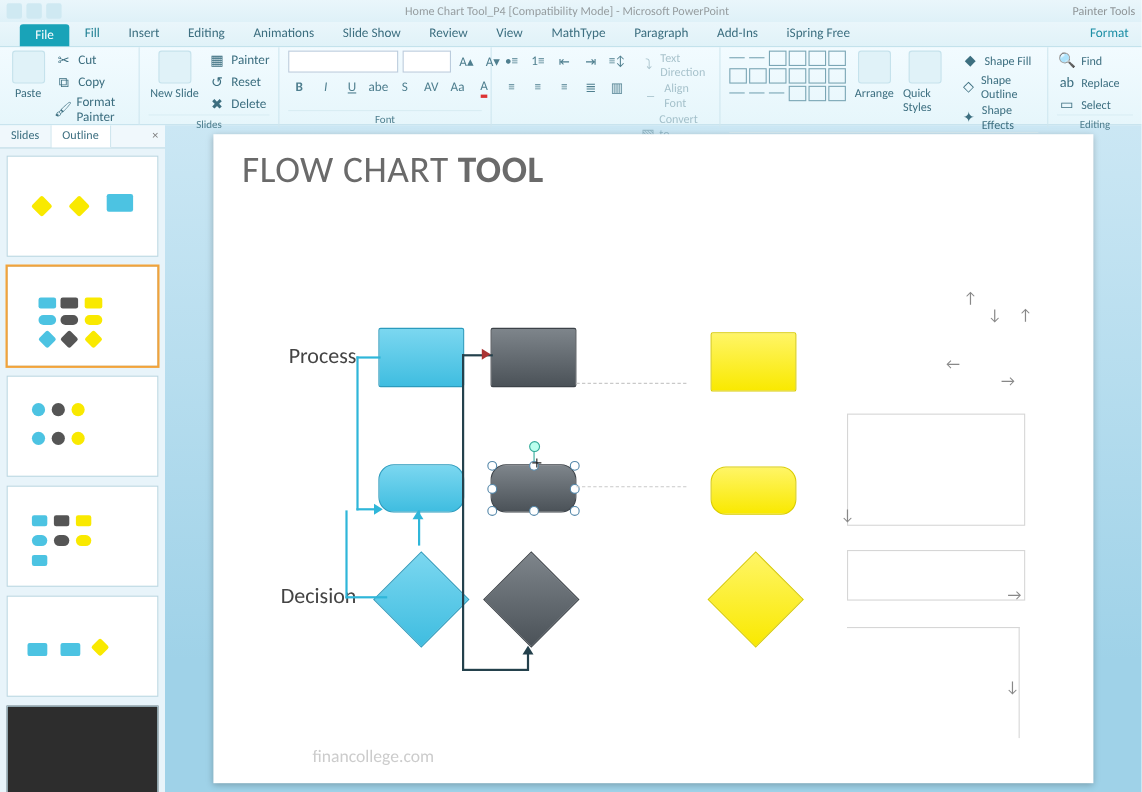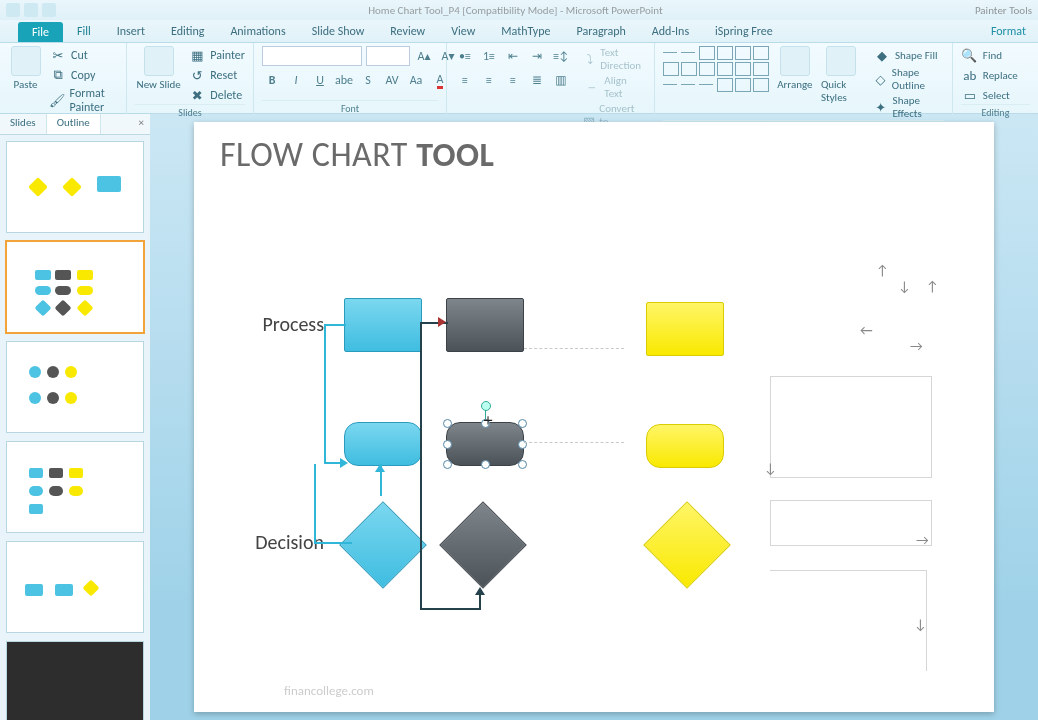--- a/index.html
+++ b/index.html
@@ -213,21 +213,21 @@
             <div class="lilbtn">▥</div>
           </div>
         </div>
         <div class="ribbon-right-col" style="opacity:.4">
           <div class="ico">
               <span class="glyph">⤵</span>
               <span>Text Direction</span>
             </div>
           <div class="ico">
               <span class="glyph">⎯</span>
-              <span>Align Text</span>
+              <span>Align Font</span>
             </div>
           <div class="ico">
               <span class="glyph">▧</span>
               <span>Convert to SmartArt</span>
             </div>
         </div>
       </div>
       <div class="group-label">Paragraph</div>
     </div>
 
@@ -421,17 +421,17 @@
         <div class="thin-arrow" style="left:666px;top:200px">←</div>
         <div class="thin-arrow" style="left:716px;top:216px">→</div>
 
         <div class="guide-box" style="left:576px;top:378px;width:160px;height:44px"></div>
         <div class="thin-arrow" style="left:570px;top:338px">↓</div>
         <div class="thin-arrow" style="left:722px;top:410px">→</div>
 
         <div class="guide-box" style="left:576px;top:448px;width:156px;height:100px;border-left:none;border-bottom:none"></div>
         <div class="thin-arrow" style="left:720px;top:494px">↓</div>
 
-        <div style="position:absolute;left:90px;bottom:14px;color:#ccc;font-size:13px">financollege.com</div>
+        <div style="position:absolute;left:90px;bottom:14px;color:#ccc;font-size:16px">financollege.com</div>
       </div>
     </div>
   </div>
 </div>
 
 </body></html>

